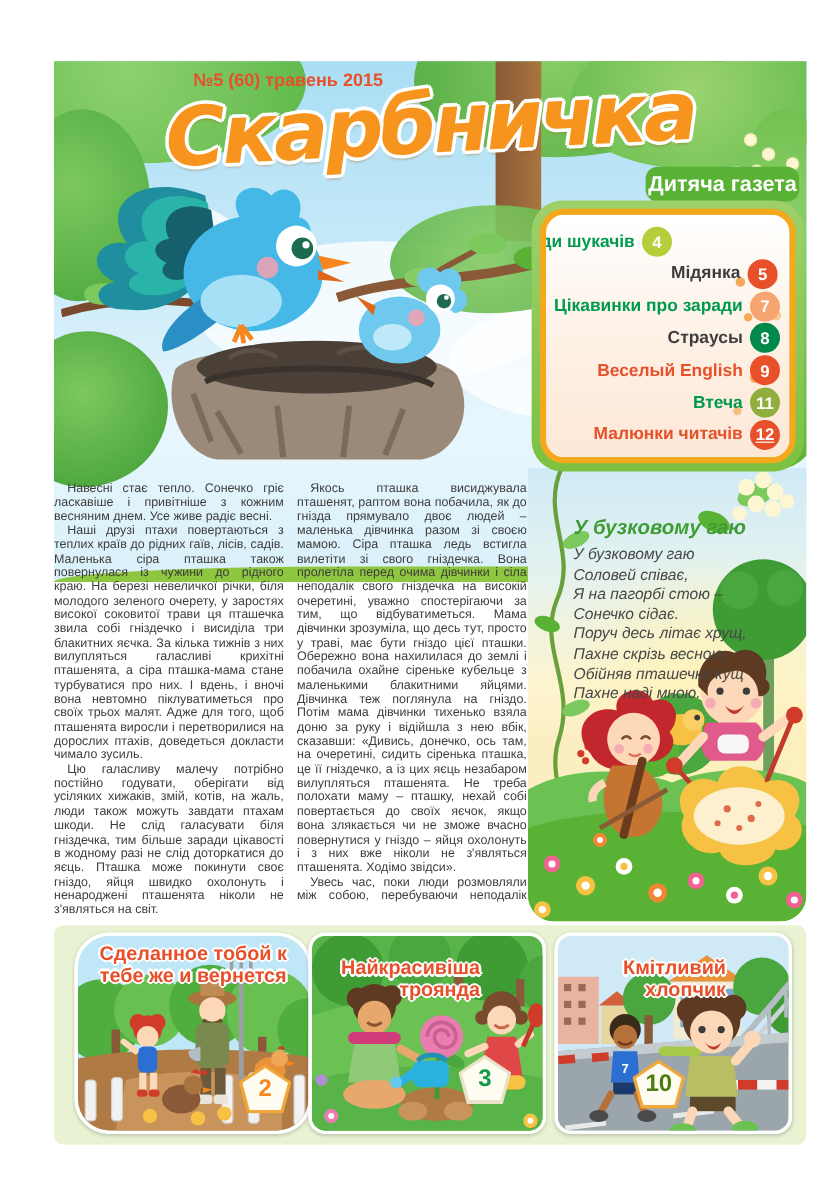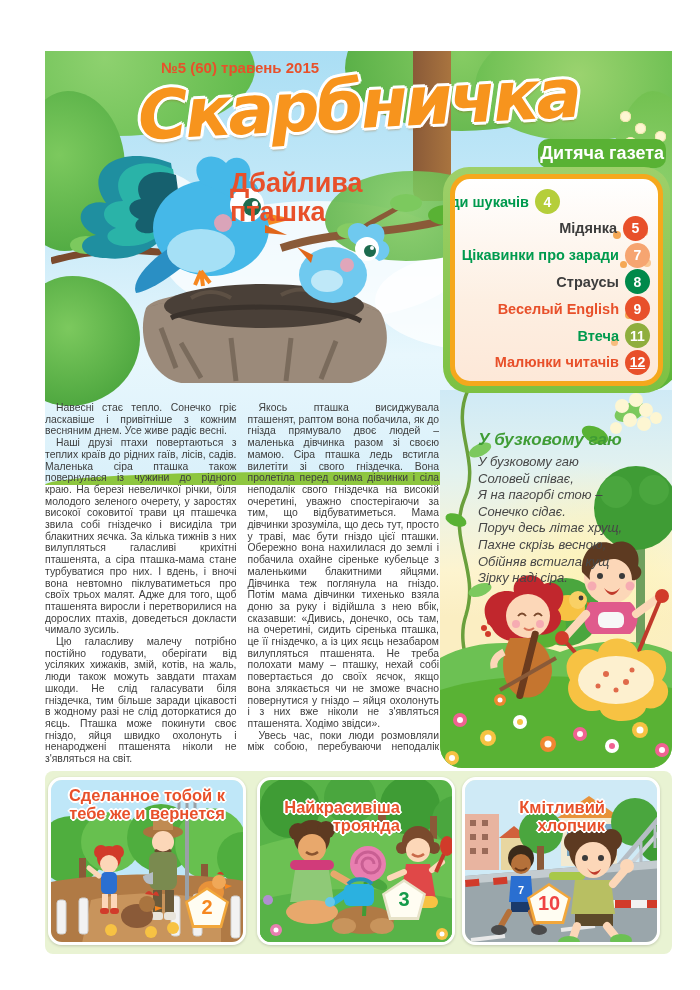--- a/index.html
+++ b/index.html
@@ -59,21 +59,21 @@
     background:linear-gradient(180deg,#cfeaf6 0%,#e3f2ef 22%,#fdf4cf 48%,#fbeec2 60%); }
   .poem-title { position:absolute; left:38px; top:40px; z-index:5; color:#3f9c35; font-weight:bold; font-style:italic; font-size:17px; }
   .poem-lines { position:absolute; left:38px; top:64px; z-index:5; font-style:italic; font-size:13px; line-height:16.6px; color:#474747; }
   .poem-scene { position:absolute; left:0; top:0; z-index:2; }
 
   
   .bottom-strip { position:absolute; left:45px; top:771px; width:627px; height:183px; background:#e9f3d3; border-radius:8px; }
   .story-card { position:absolute; top:6px; width:198px; height:168px; border-radius:14px; border:3px solid #ffffff;
     overflow:hidden; box-shadow:0 1px 3px rgba(0,0,0,.18); }
   .story-card svg { position:absolute; left:0; top:0; }
-  .card1 { left:3px; } .card2 { left:212px; } .card3 { left:417px; }
+  .card1 { left:17px;border-radius:29px; } .card2 { left:212px; } .card3 { left:417px; }
   .card-title { position:absolute; z-index:4; color:#e8502a; font-weight:bold; font-size:16.5px; line-height:18px;
     text-shadow:-2px 0 0 #fff,2px 0 0 #fff,0 -2px 0 #fff,0 2px 0 #fff,-1px -1px 0 #fff,1px 1px 0 #fff,1px -1px 0 #fff,-1px 1px 0 #fff; }
   .card1 .card-title { left:0; top:6px; width:100%; text-align:center; }
   .card2 .card-title, .card3 .card-title { left:10px; top:18px; width:130px; text-align:right; }
   .card-badge { position:absolute; z-index:5; width:44px; height:41px;
     clip-path:polygon(50% 0,100% 36%,84% 100%,16% 100%,0 36%); background:#f2a73b;
     display:flex; align-items:center; justify-content:center; }
   .card-badge .inner { width:38px; height:35px; clip-path:polygon(50% 0,100% 36%,84% 100%,16% 100%,0 36%);
     background:#fffdf2; display:flex; align-items:center; justify-content:center;
     font-weight:bold; font-size:20px; }
@@ -105,24 +105,20 @@
     <div class="blossom" style="left:575px;top:60px;"></div>
     <div class="blossom" style="left:590px;top:72px;"></div>
     <div class="blossom" style="left:580px;top:86px;"></div>
     <div class="blossom" style="left:598px;top:95px;"></div>
     <div class="blossom" style="left:610px;top:80px;"></div>
 
     <div class="issue-line">№5 (60) травень 2015</div>
     <div class="masthead">Скарбничка</div>
     <div class="tagline-patch">
       <span class="tagline">Дитяча газета</span>
-    </div>
-    <div class="cover-title">
-      <div>Дбайлива</div>
-      <div>пташка</div>
     </div>
 
     <svg class="birds-svg" width="420" height="243" viewBox="0 0 420 243">
 
       <path d="M0,118 C60,100 120,108 170,120" stroke="#7b4a2d" stroke-width="7" fill="none"></path>
       <path d="M230,105 C290,85 340,95 420,70" stroke="#8a5a38" stroke-width="8" fill="none"></path>
       <path d="M300,95 C320,75 345,70 360,55" stroke="#8a5a38" stroke-width="5" fill="none"></path>
       <ellipse cx="355" cy="60" rx="16" ry="9" fill="#7cc95e"></ellipse>
       <ellipse cx="395" cy="72" rx="18" ry="10" fill="#59b234"></ellipse>
       <ellipse cx="300" cy="88" rx="14" ry="8" fill="#86cc63"></ellipse>
@@ -329,22 +325,22 @@
       </g>
     </svg>
     <div class="poem-title">У бузковому гаю</div>
     <div class="poem-lines">
       <div>У бузковому гаю</div>
       <div>Соловей співає,</div>
       <div>Я на пагорбі стою –</div>
       <div>Сонечко сідає.</div>
       <div>Поруч десь літає хрущ,</div>
       <div>Пахне скрізь весною,</div>
-      <div>Обійняв встигла кущ</div>
-      <div>Зірку наді сіра.</div>
+      <div>Обійняв пташечка кущ</div>
+      <div>Пахне наді мною.</div>
     </div>
   </div>
 
   <div class="bottom-strip">
 
     <div class="story-card card1">
       <svg width="198" height="168" viewBox="0 0 198 168">
         <rect width="198" height="110" fill="#bfe7f8"></rect>
         <circle cx="20" cy="70" r="34" fill="#4fae3e"></circle>
           <circle cx="60" cy="62" r="30" fill="#67c04f"></circle>
@@ -554,18 +550,18 @@
           <path d="M148,104 l12,-14" stroke="#fcd7b8" stroke-width="8" stroke-linecap="round"></path>
           <circle cx="162" cy="86" r="7" fill="#fcd7b8"></circle>
           <rect x="110" y="134" width="38" height="12" fill="#5d4a2a"></rect>
           <path d="M112,146 l-4,12 M142,146 l8,10" stroke="#fcd7b8" stroke-width="8" stroke-linecap="round"></path>
           <ellipse cx="104" cy="162" rx="11" ry="6" fill="#6cc153"></ellipse>
             <ellipse cx="156" cy="160" rx="11" ry="6" fill="#6cc153"></ellipse>
         </g>
       </svg>
       <div class="card-title">Кмітливий хлопчик</div>
       <div class="card-badge">
-        <span class="inner" style="color: #ef4444;">10</span>
+        <span class="inner" style="color: #4d7c0f;">10</span>
       </div>
     </div>
   </div>
 
 </div>
 
 </body></html>

